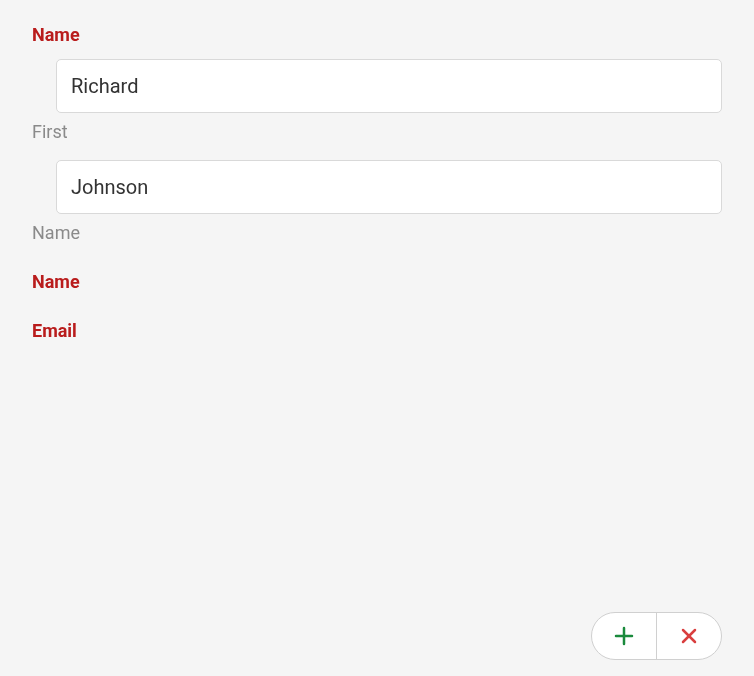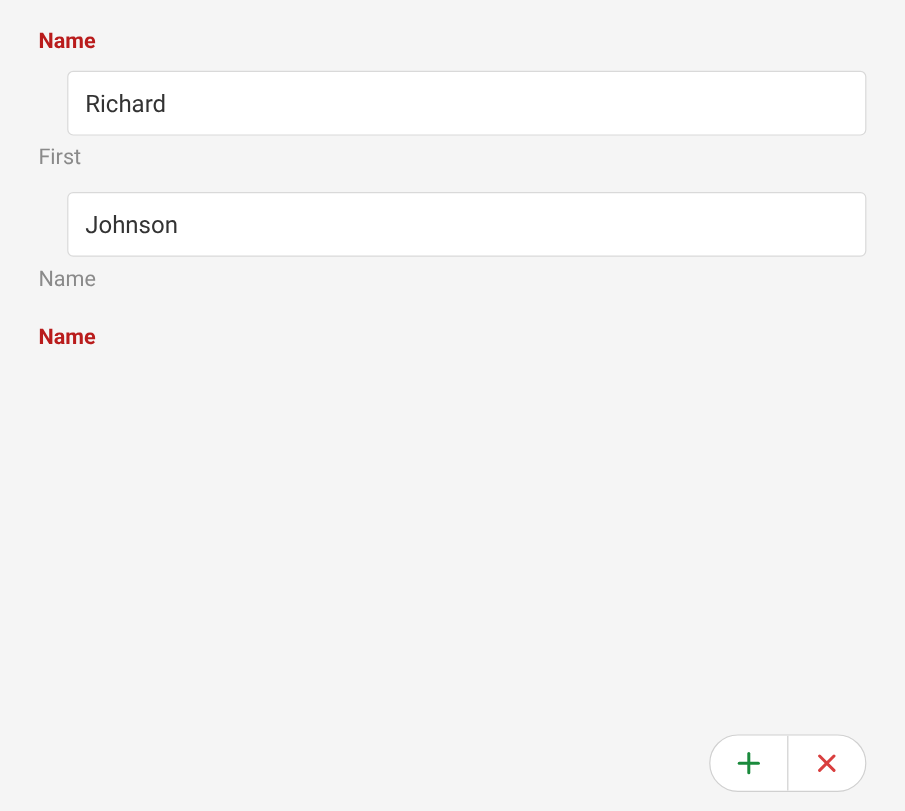--- a/index.html
+++ b/index.html
@@ -97,20 +97,21 @@
     <input type="text" class="text-input" value="Johnson" style="">
   </div>
   <span class="sub-label">Name</span>
 </div>
 
 <div class="field-group">
   <label class="field-label">Name</label>
 </div>
 
 <div class="field-group">
+  <label class="field-label">Email</label>
 </div>
 
 <div class="action-row">
   <div class="pill">
     <button class="pill-btn">
       <svg class="icon-svg" width="22" height="22" viewBox="0 0 22 22">
         <line x1="11" y1="3" x2="11" y2="19" stroke="#1a8a3c" stroke-width="2.5" stroke-linecap="round"></line>
         <line x1="3" y1="11" x2="19" y2="11" stroke="#1a8a3c" stroke-width="2.5" stroke-linecap="round"></line>
       </svg>
     </button>

